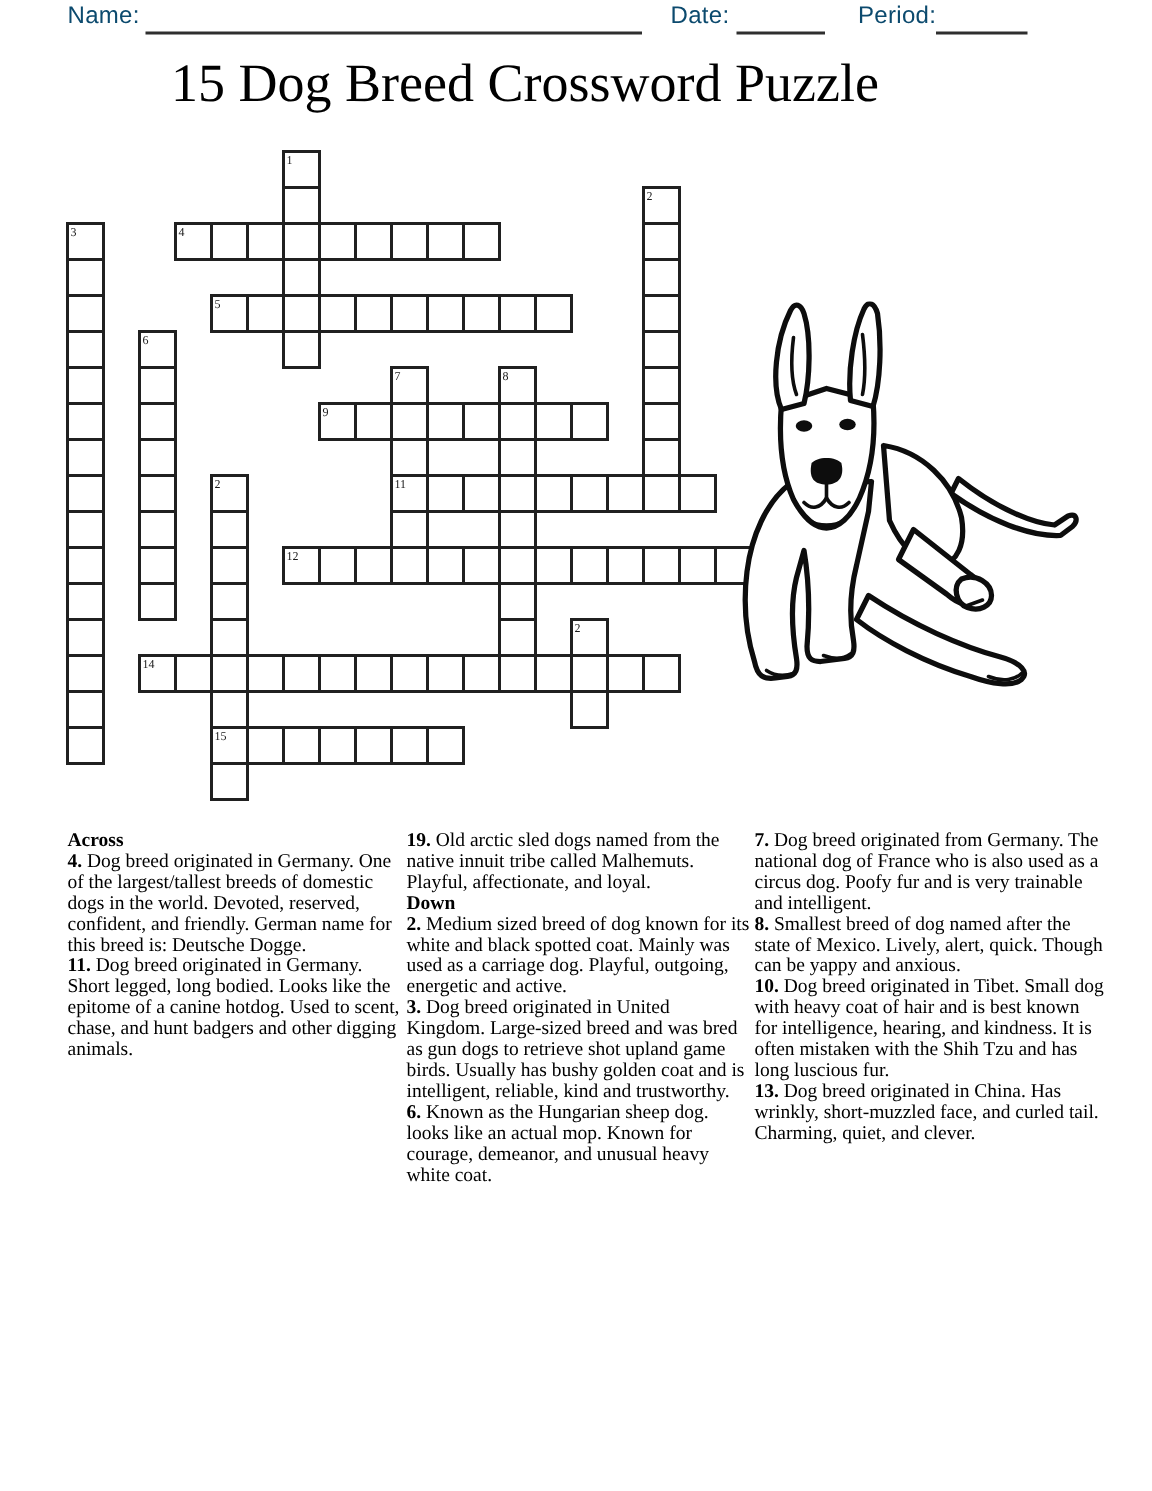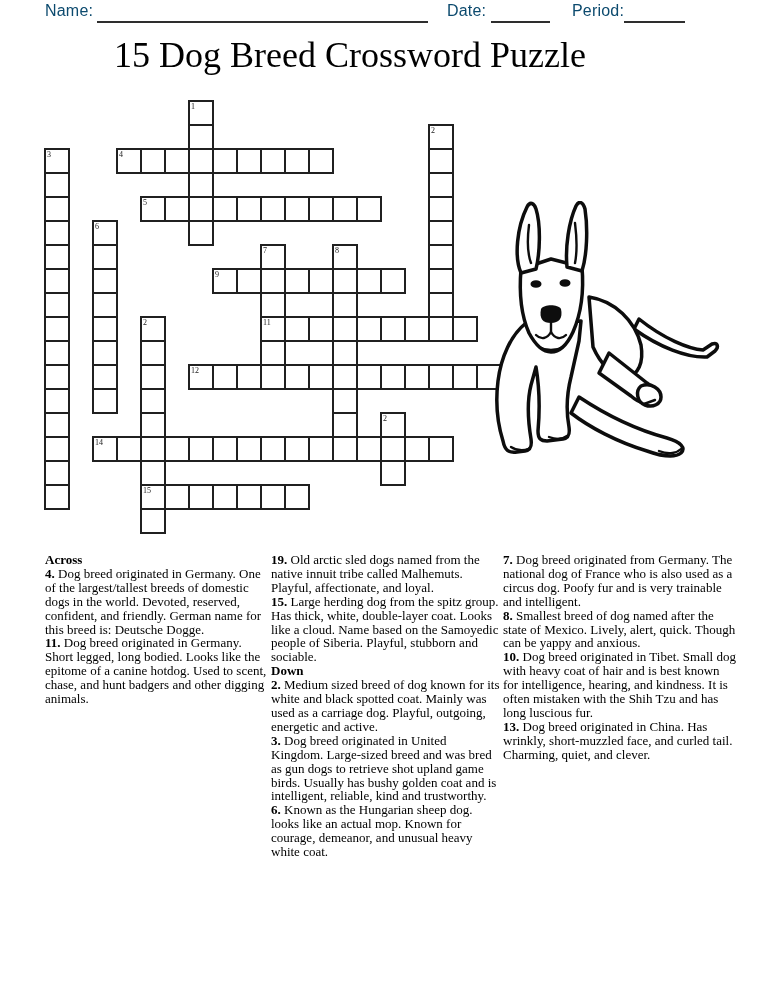--- a/index.html
+++ b/index.html
@@ -233,21 +233,20 @@
   </svg>
 
   <div class="clues">
       <div class="clue-col">
         <p class="clue-heading"><span>Across</span></p>
         <p class="clue"><b>4.</b> Dog breed originated in Germany. One of the largest/tallest breeds of domestic dogs in the world. Devoted, reserved, confident, and friendly. German name for this breed is: Deutsche Dogge.</p>
         <p class="clue"><b>11.</b> Dog breed originated in Germany. Short legged, long bodied. Looks like the epitome of a canine hotdog. Used to scent, chase, and hunt badgers and other digging animals.</p>
       </div>
       <div class="clue-col">
         <p class="clue"><b>19.</b> Old arctic sled dogs named from the native innuit tribe called Malhemuts. Playful, affectionate, and loyal.</p>
-        <p class="clue"><b>15.</b> Large herding dog from the spitz group. Has thick, white, double-layer coat. Looks like a cloud. Name based on the Samoyedic people of Siberia. Playful, stubborn and sociable.</p>
         <p class="clue-heading"><span>Down</span></p>
         <p class="clue"><b>2.</b> Medium sized breed of dog known for its white and black spotted coat. Mainly was used as a carriage dog. Playful, outgoing, energetic and active.</p>
         <p class="clue"><b>3.</b> Dog breed originated in United Kingdom. Large-sized breed and was bred as gun dogs to retrieve shot upland game birds. Usually has bushy golden coat and is intelligent, reliable, kind and trustworthy.</p>
         <p class="clue"><b>6.</b> Known as the Hungarian sheep dog. looks like an actual mop. Known for courage, demeanor, and unusual heavy white coat.</p>
       </div>
       <div class="clue-col">
         <p class="clue"><b>7.</b> Dog breed originated from Germany. The national dog of France who is also used as a circus dog. Poofy fur and is very trainable and intelligent.</p>
         <p class="clue"><b>8.</b> Smallest breed of dog named after the state of Mexico. Lively, alert, quick. Though can be yappy and anxious.</p>
         <p class="clue"><b>10.</b> Dog breed originated in Tibet. Small dog with heavy coat of hair and is best known for intelligence, hearing, and kindness. It is often mistaken with the Shih Tzu and has long luscious fur.</p>
         <p class="clue"><b>13.</b> Dog breed originated in China. Has wrinkly, short-muzzled face, and curled tail. Charming, quiet, and clever.</p>

